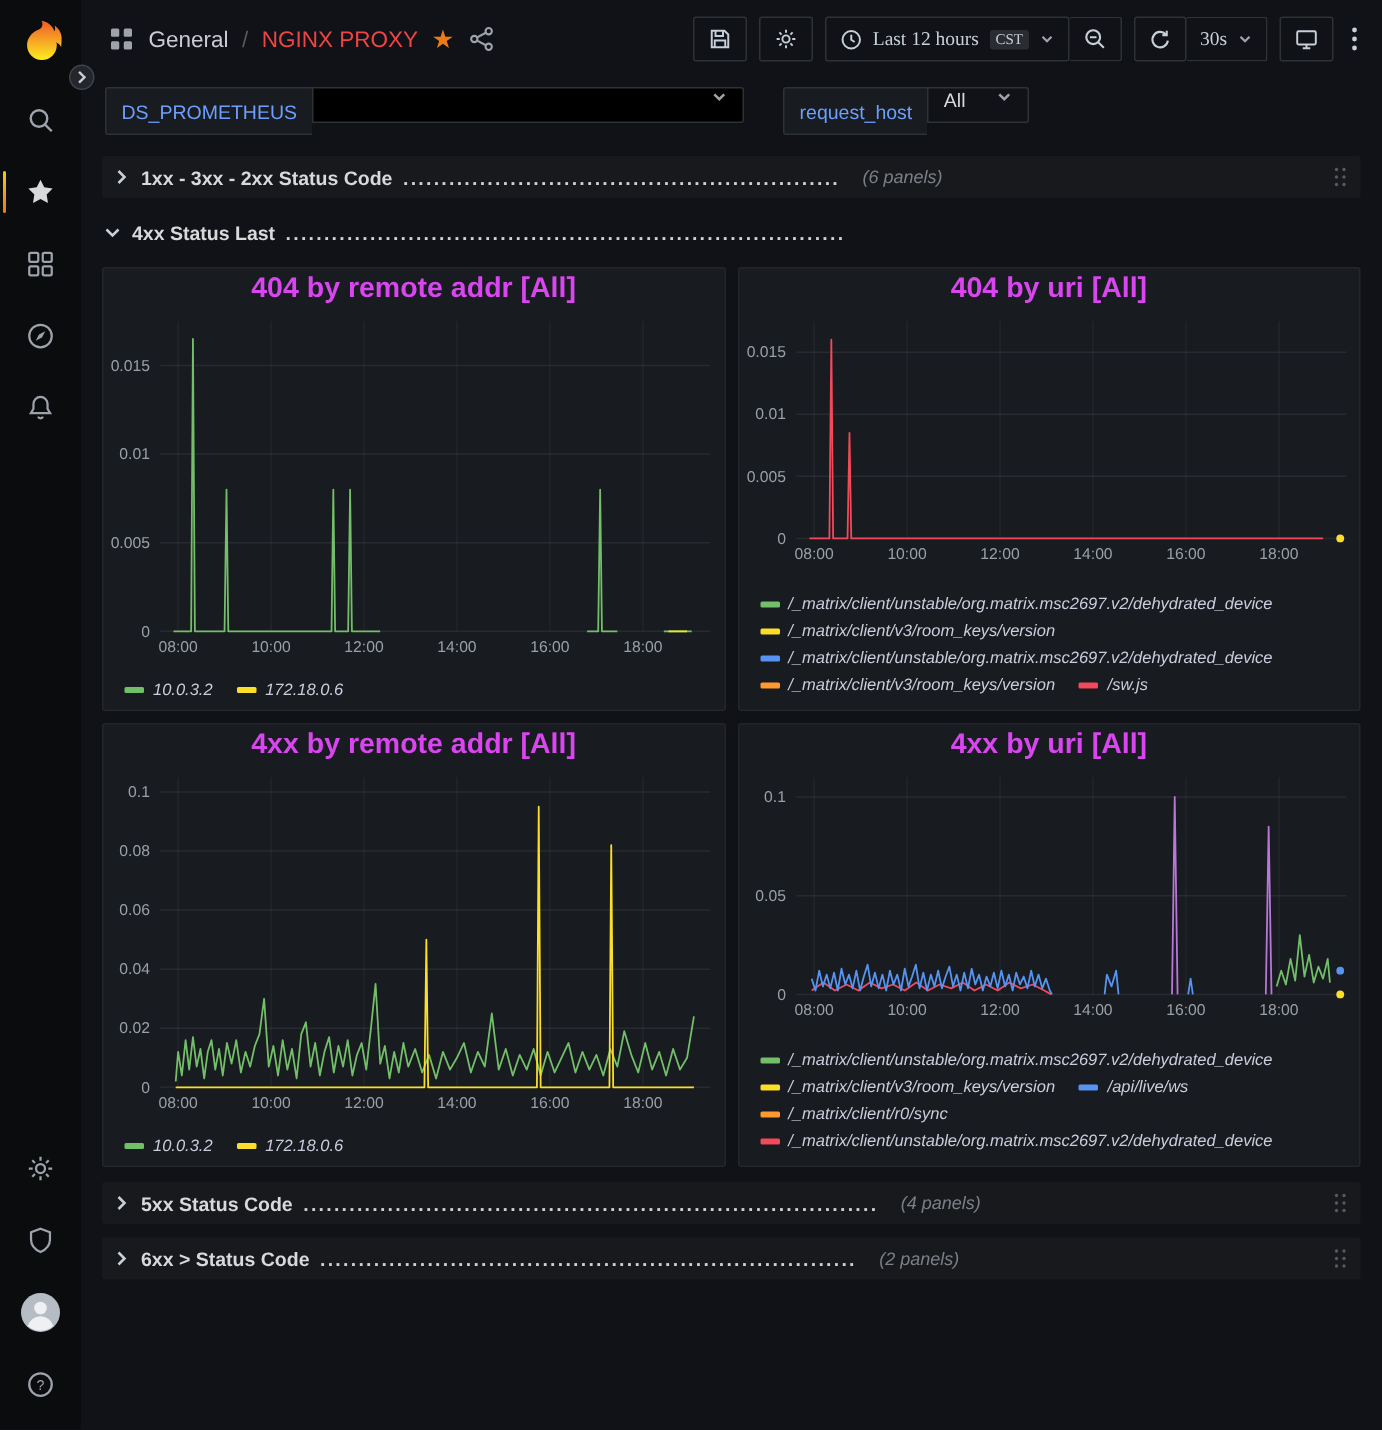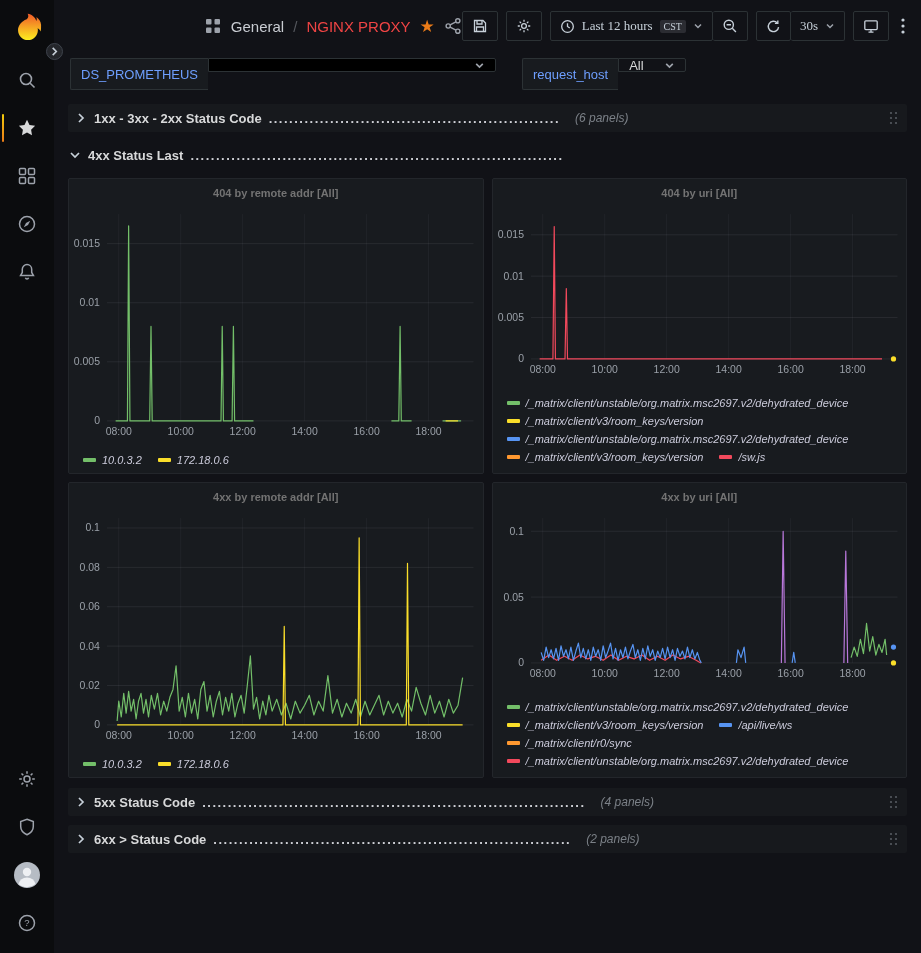--- a/index.html
+++ b/index.html
@@ -23,62 +23,62 @@
   .avatar-wrap { width:54px; height:48px; display:flex; align-items:center; justify-content:center; cursor:pointer; }
 
   .sidebar-expand { position:absolute; left:46px; top:43px; width:17px; height:17px; border-radius:50%;
     background:#24262b; border:1px solid #3e434c; color:#c7d0d9; display:flex; align-items:center; justify-content:center;
     padding:0; cursor:pointer; z-index:5; }
 
   
   .main { flex:1; min-width:0; display:flex; flex-direction:column; }
 
   .topbar { height:52px; flex:none; display:flex; align-items:center; padding:0 12px 0 18px; }
-  .crumbs { display:flex; align-items:center; gap:9px; color:#c7d0d9; flex:1; min-width:0;justify-content:flex-end; }
+  .crumbs { display:flex; align-items:center; gap:9px; color:#c7d0d9; flex:1; min-width:0; }
   .crumb-section { font-size:15px; color:#c9ccd2; cursor:pointer; }
   .crumb-sep { color:#55585e; font-size:15px; }
   .crumb-title { font-size:15px; color:#ef4444; cursor:pointer; }
   .fav-star { color:#eb7b18; font-size:17px; line-height:1; cursor:pointer; }
   .icon-plain { color:#9da2ab; cursor:pointer; display:inline-flex; }
 
   .tb-right { display:flex; align-items:center; gap:8px;font-family:Liberation Serif, serif; }
   .btn { height:30px; min-width:32px; display:inline-flex; align-items:center; justify-content:center; gap:7px;
     border:1px solid #2c3235; border-radius:2px; background:transparent; color:#c7d0d9; font-size:13px;
     font-family:inherit; padding:0 9px; cursor:pointer; white-space:nowrap; }
   .btn-group { display:inline-flex; }
   .btn-group .btn + .btn { border-left:0; }
   .tz-pill { background:rgba(204,204,220,.14); color:#c7d0d9; font-size:10px; padding:1px 4px; border-radius:2px; }
   .kebab-btn { border:none; background:none; color:#c7d0d9; padding:0 4px; cursor:pointer; height:30px; display:flex; align-items:center; }
 
   
   .submenu { flex:none; display:flex; align-items:center; padding:6px 16px 8px; gap:26px; }
   .var { display:inline-flex; align-items:stretch; }
   .var-label { display:flex; align-items:center; padding:0 10px; height:32px; background:#181b1f; border:1px solid #2c3235;
     border-right:0; border-radius:2px 0 0 2px; color:#6e9fff; font-size:13px; cursor:pointer; }
-  .var-value { display:flex; align-items:center; gap:20px; padding:0 10px; height:14px; border:1px solid #2c3235;
+  .var-value { display:flex; align-items:flex-start; gap:20px; padding:0 10px; height:24px; border:1px solid #2c3235;
     border-radius:0 2px 2px 0; color:#d8d9da; font-size:13px; cursor:pointer; }
   .var-value.redacted { background:#000; width:288px; justify-content:flex-end; }
   .chev-dim { color:#9da2ab; display:inline-flex; }
 
   
   .content { flex:1; padding:6px 14px; overflow:hidden; }
 
   .row-strip { height:28px; display:flex; align-items:center; gap:7px; padding:0 7px; background:#17191d;
     border-radius:2px; margin-bottom:9px; cursor:pointer; }
   .row-strip.expanded { background:transparent; padding-left:1px; }
   .row-chev { color:#c7d0d9; display:inline-flex; flex:none; }
   .row-title { font-weight:700; font-size:13px; color:#d8d9da; white-space:nowrap; }
   .row-dots { color:#cfd0d6; letter-spacing:1.5px; white-space:nowrap; overflow:hidden; font-weight:700; }
   .row-count { font-style:italic; color:#7b8087; font-size:12px; margin-left:8px; white-space:nowrap; }
   .row-handle { margin-left:auto; color:#565a61; cursor:grab; display:inline-flex; padding:0 2px; }
 
   .grid { display:grid; grid-template-columns:1fr 1fr; gap:8px; margin-bottom:10px; }
   .panel { background:#181b1f; border:1px solid #23262b; border-radius:2px; height:296px; display:flex; flex-direction:column; overflow:hidden; }
   .panel-title { height:28px; flex:none; display:flex; align-items:center; justify-content:center;
-    font-size:11px; font-weight:600; color:#737373; cursor:pointer; }
+    font-size:19px; font-weight:600; color:#d946ef; cursor:pointer; }
   .chart { width:100%; flex:none; font-family:"Liberation Sans", sans-serif; }
   .chart.tall { height:232px; }
   .chart.short { height:170px; }
   .legend { margin-top:auto; display:flex; flex-wrap:wrap; align-content:flex-start; column-gap:16px; row-gap:6px;
     padding:2px 10px 7px 14px; font-size:11px; color:#ccccdc; overflow:hidden; flex:none; }
   .legend.clip { height:78px; }
   .legend-item { display:inline-flex; align-items:center; gap:6px; cursor:pointer; white-space:nowrap;font-style:italic; }
   .swatch { width:13px; height:4px; border-radius:1px; display:inline-block; flex:none; }
 </style>
 </head>

